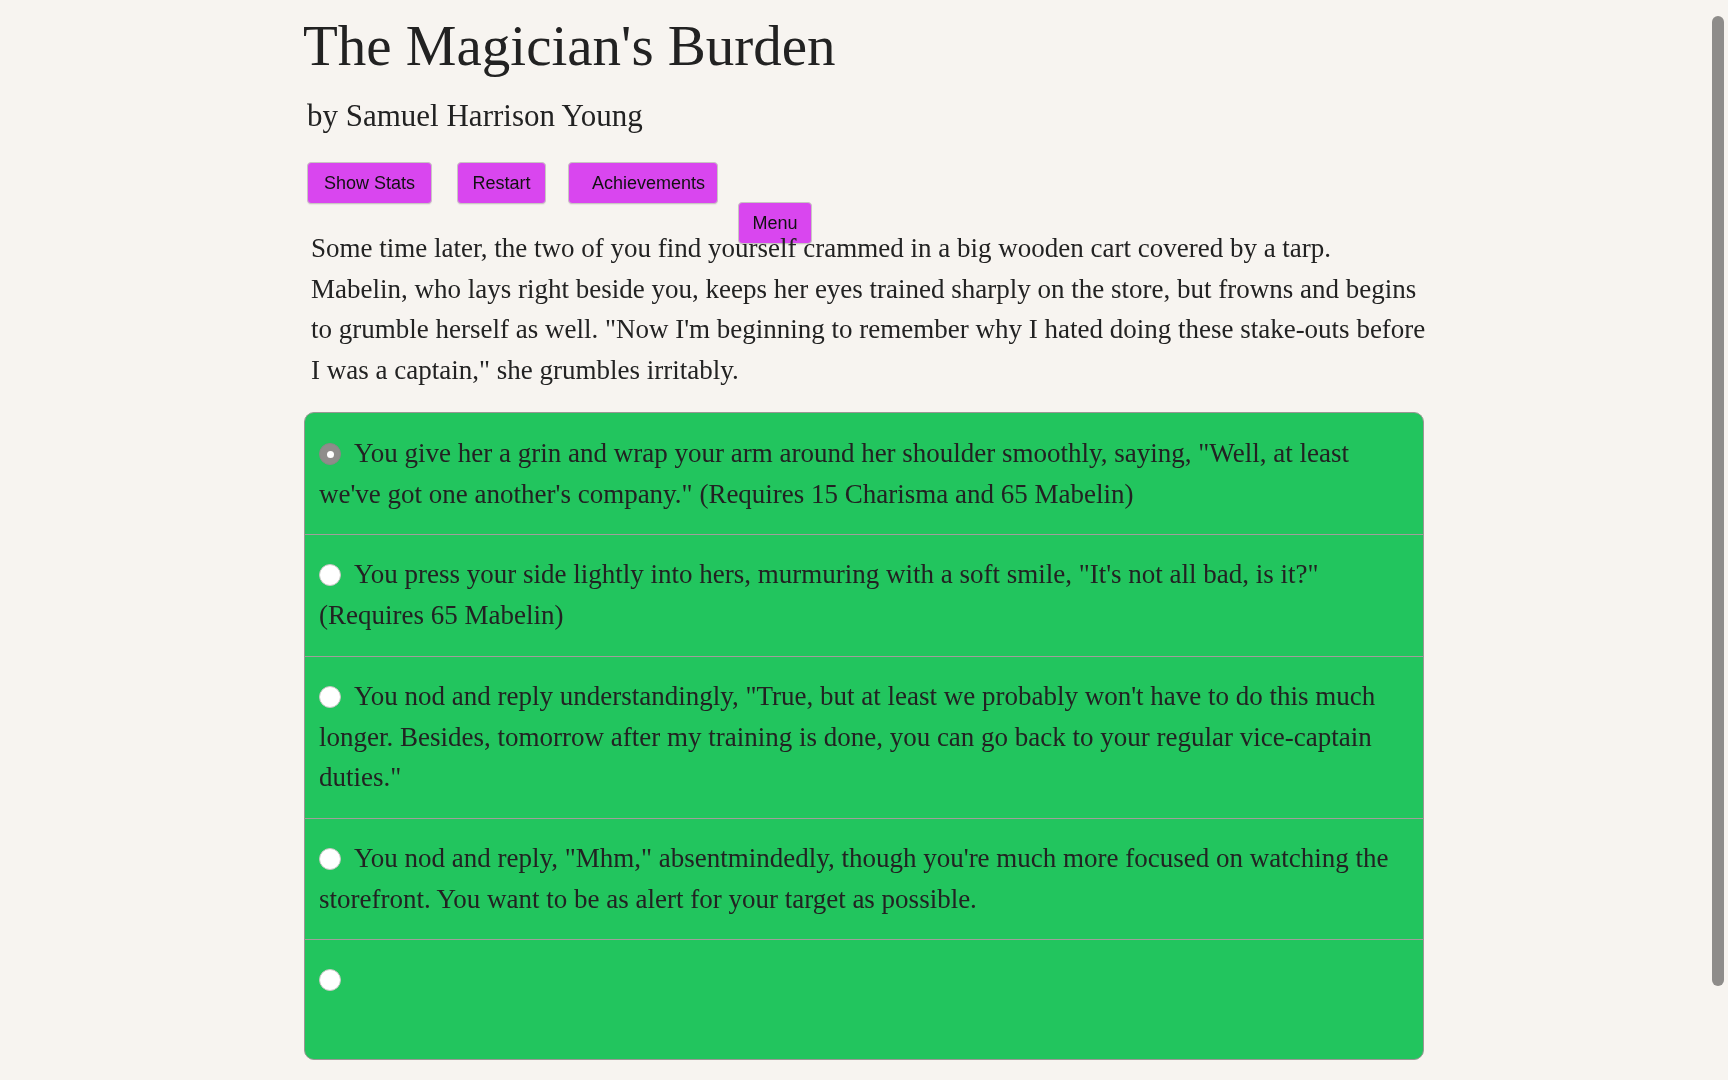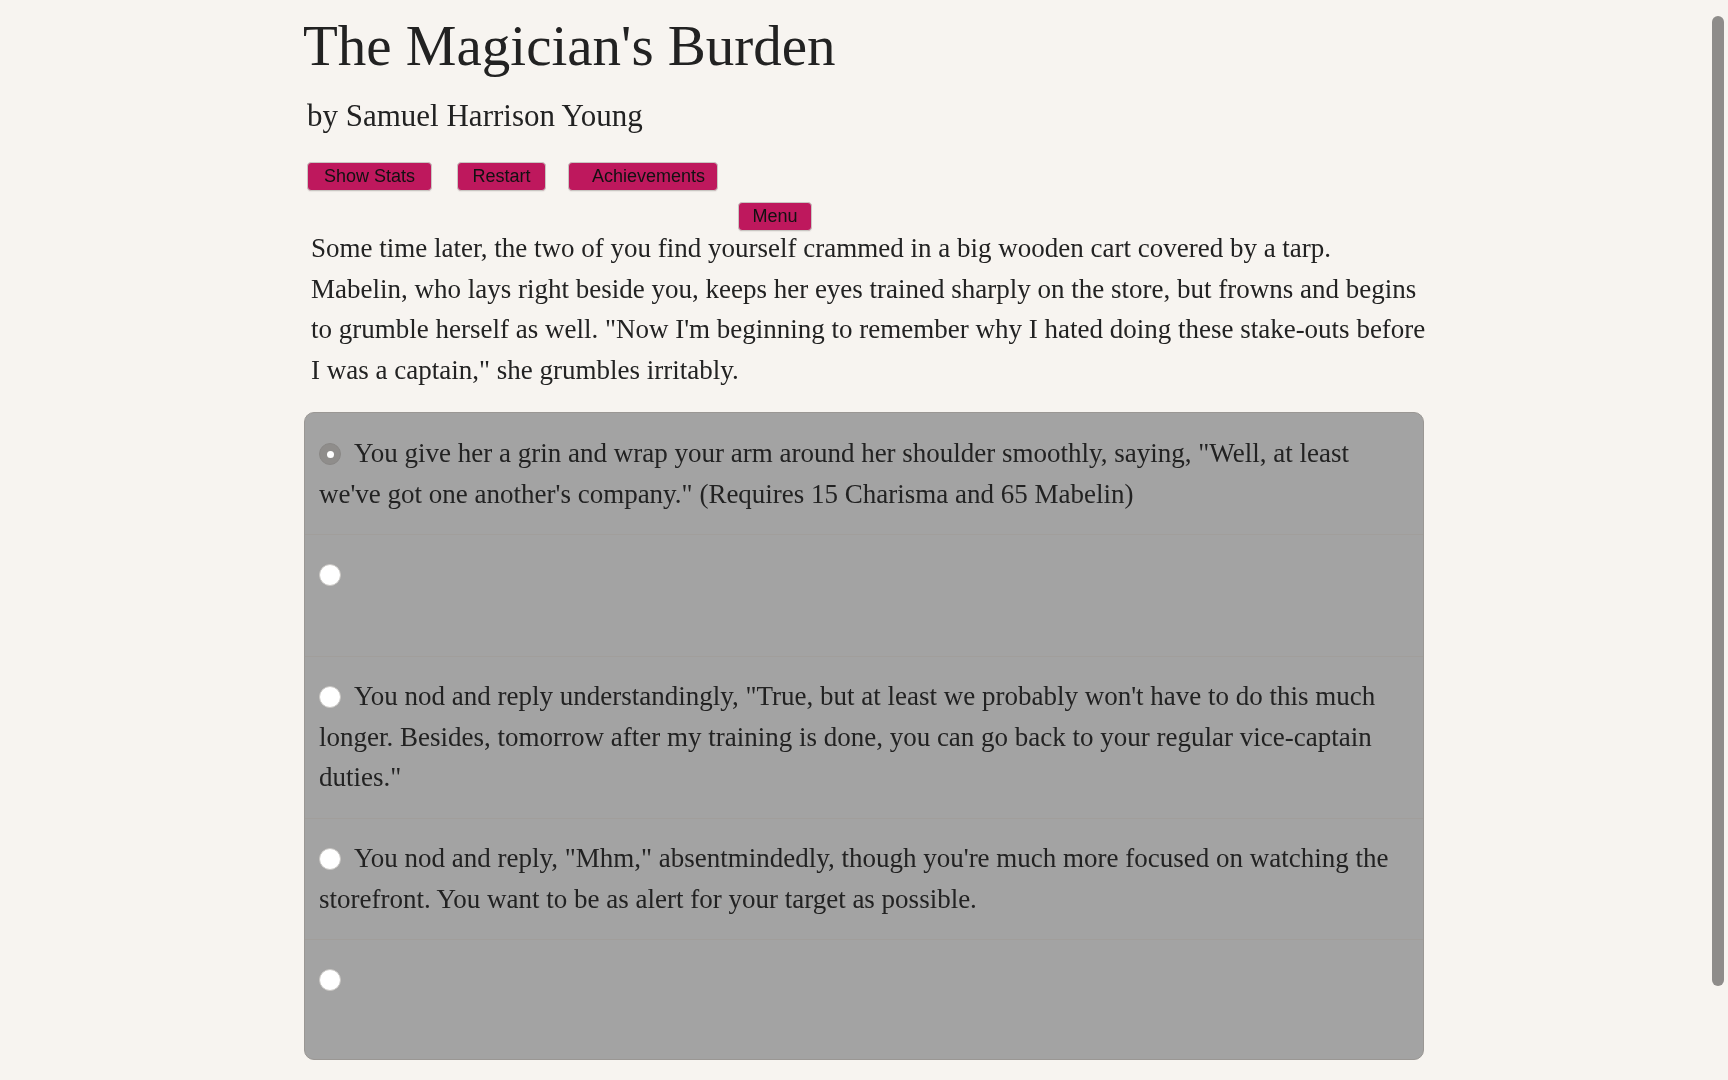--- a/index.html
+++ b/index.html
@@ -46,24 +46,24 @@
       white-space: nowrap;
     }
     .toolbar {
       position: absolute;
       left: 4px;
       top: 162px;
       display: flex;
       gap: 0;
     }
     .btn {
-      height: 29px;
+      height: 42px;
       box-sizing: border-box;
       padding: 0 12px;
-      background: #be185d;
+      background: #d946ef;
       border: 1px solid #c9c6c2;
       border-radius: 4px;
       font-family: "Liberation Sans", sans-serif;
       font-size: 18px;
       line-height: 27px;
       color: #111;
       cursor: pointer;
       box-shadow: 0 1px 1px rgba(0,0,0,0.06);
       white-space: nowrap;
     }
@@ -85,21 +85,21 @@
     }
     .choices {
       position: absolute;
       left: 1px;
       top: 412px;
       width: 1120px;
       height: 648px;
       box-sizing: border-box;
       border: 1.5px solid #9a9794;
       border-radius: 10px;
-      background: #a3a3a3;
+      background: #22c55e;
       overflow: hidden;
     }
     .choice {
       position: absolute;
       left: 0;
       right: 0;
       box-sizing: border-box;
       padding: 0 20px 0 14px;
       cursor: pointer;
     }
@@ -181,21 +181,21 @@
   <div class="choices">
     <label class="choice" style="top: 20px;">
       <div class="choice-text">
         <span class="radio checked"></span><span>You give her a grin and wrap your arm around her shoulder smoothly, saying, "Well, at least we've got one another's company." (Requires 15 Charisma and 65 Mabelin)</span>
       </div>
     </label>
     <div class="divider" style="top: 121px;"></div>
 
     <label class="choice" style="top: 141px;">
       <div class="choice-text">
-        <span class="radio"></span>
+        <span class="radio"></span><span>You press your side lightly into hers, murmuring with a soft smile, "It's not all bad, is it?" (Requires 65 Mabelin)</span>
       </div>
     </label>
     <div class="divider" style="top: 243px;"></div>
 
     <label class="choice" style="top: 263px;">
       <div class="choice-text">
         <span class="radio"></span><span>You nod and reply understandingly, "True, but at least we probably won't have to do this much longer. Besides, tomorrow after my training is done, you can go back to your regular vice-captain duties."</span>
       </div>
     </label>
     <div class="divider" style="top: 405px;"></div>

